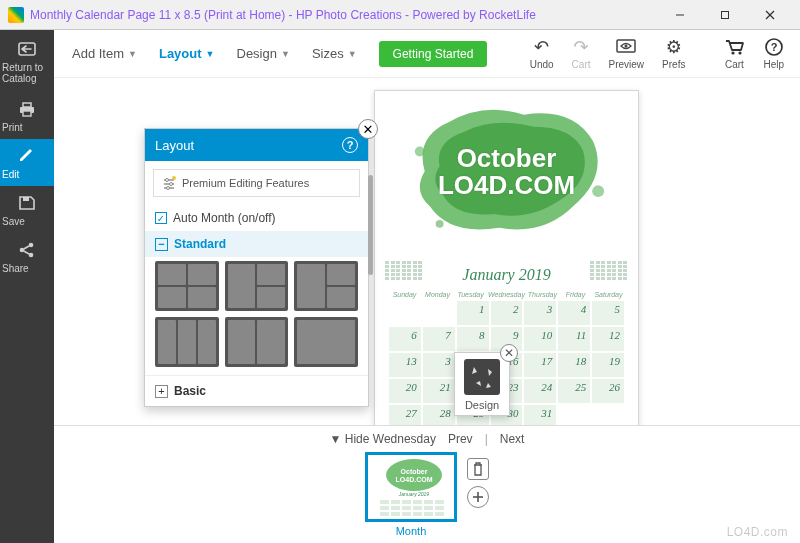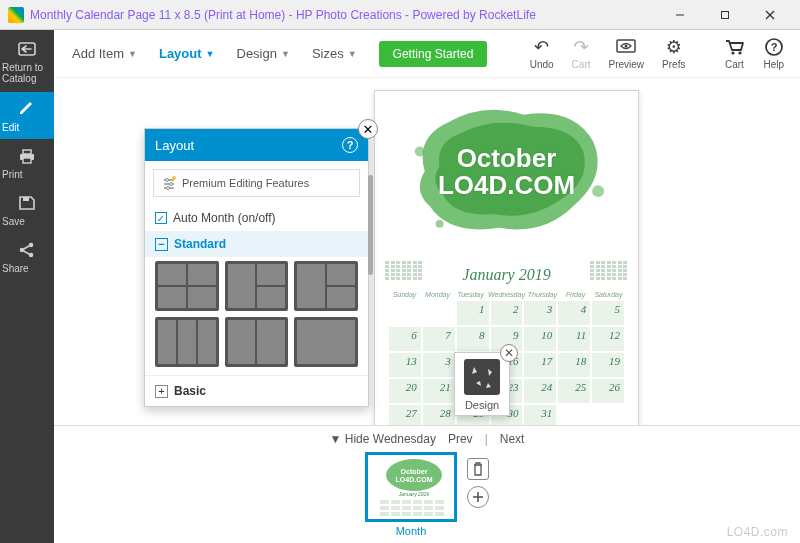--- a/index.html
+++ b/index.html
@@ -116,33 +116,33 @@
 </div>
 
 <div class="sidebar">
   <div class="sidebar-item tall">
     <svg class="sb-icon" width="22" height="18">
         <rect x="3" y="3" width="16" height="12" rx="2" fill="none" stroke="#d0d0d0" stroke-width="1.6"></rect>
         <path d="M10 12 L6 9 L10 6 M6 9 H15" fill="none" stroke="#d0d0d0" stroke-width="1.6" stroke-linecap="round" stroke-linejoin="round"></path>
       </svg>
     <span>Return to Catalog</span>
   </div>
-  <div class="sidebar-item active">
-    <svg class="sb-icon" width="22" height="18">
-        <path d="M4 14 L6 14 L16 4 L14 2 L4 12 Z" fill="#fff"></path>
-      </svg>
-    <span>Edit</span>
-  </div>
   <div class="sidebar-item">
     <svg class="sb-icon" width="22" height="18">
         <rect x="4" y="7" width="14" height="6" rx="1" fill="#d0d0d0"></rect>
         <rect x="7" y="3" width="8" height="4" fill="none" stroke="#d0d0d0" stroke-width="1.5"></rect>
         <rect x="7" y="11" width="8" height="5" fill="#3a3a3a" stroke="#d0d0d0" stroke-width="1.4"></rect>
       </svg>
     <span>Print</span>
+  </div>
+  <div class="sidebar-item active">
+    <svg class="sb-icon" width="22" height="18">
+        <path d="M4 14 L6 14 L16 4 L14 2 L4 12 Z" fill="#fff"></path>
+      </svg>
+    <span>Edit</span>
   </div>
   <div class="sidebar-item">
     <svg class="sb-icon" width="22" height="18">
         <path d="M4 3 H15 L18 6 V15 H4 Z" fill="none" stroke="#d0d0d0" stroke-width="1.6"></path>
         <rect x="7" y="3" width="6" height="4" fill="#d0d0d0"></rect>
       </svg>
     <span>Save</span>
   </div>
   <div class="sidebar-item">
     <svg class="sb-icon" width="22" height="18">

